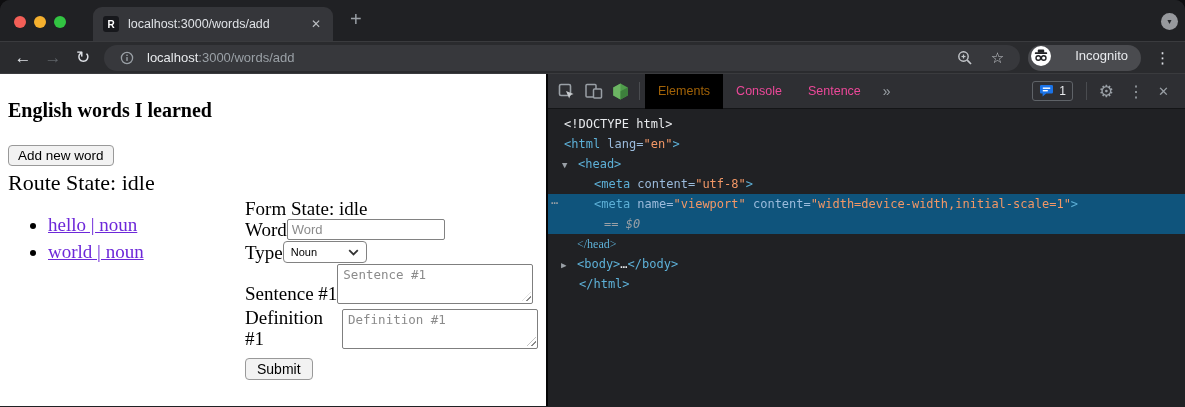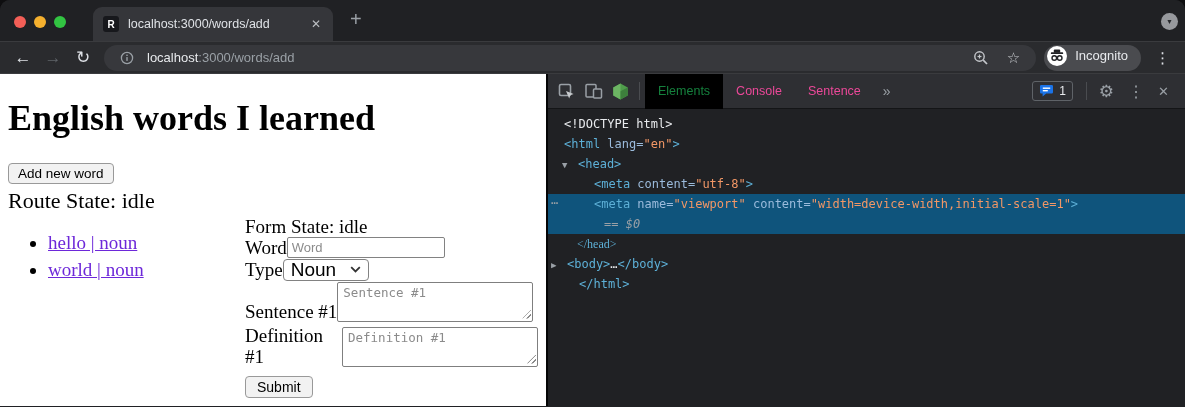--- a/index.html
+++ b/index.html
@@ -27,66 +27,66 @@
   .nav-btn{width:30px;text-align:center;font-size:17px;color:#dee1e6;line-height:30px;}
   .nav-btn.disabled{color:#5f6368;}
   .omnibox{flex:1;height:26px;background:#37383c;border-radius:13px;display:flex;
            align-items:center;padding:0 11px;gap:8px;margin:0 8px 0 6px;}
   .url{font-size:13px;color:#9aa0a6;white-space:nowrap;}
   .url .host{color:#e8eaed;}
   .omni-spacer{flex:1;}
   .omni-icon{display:grid;place-items:center;padding:0 5px;}
   .star{color:#c4c7cb;font-size:15px;}
   .incog{height:26px;border-radius:13px;background:#4a4b4f;display:flex;align-items:center;
-         gap:8px;padding:0 13px 4px 3px;margin-right:8px;}
+         gap:24px;padding:0 13px 4px 3px;margin-right:8px;}
   .incog-circle{width:20px;height:20px;border-radius:50%;background:#fff;display:grid;place-items:center;}
   .incog-label{color:#e8eaed;font-size:13px;}
   .browser-menu{color:#dee1e6;font-size:15px;padding:0 6px;letter-spacing:1px;}
 
   
   .content{display:flex;height:332px;}
   .page{width:546px;background:#fff;padding:8px;font-family:"Liberation Serif",serif;
         color:#000;overflow:hidden;}
-  .page h1{margin:17px 0 22px;font-size:36px;line-height:1.1;font-weight:bold;}
+  .page h1{margin:17px 0 22px;font-size:20px;line-height:1.1;font-weight:bold;}
   .btn{font-family:"Liberation Sans",sans-serif;font-size:13.5px;color:#000;
        background:#f2f2f2;border:1px solid #999;border-radius:4px;padding:2px 9px;margin:0;}
   .add-btn{margin-top:2px;}
   .route-state{font-size:22px;margin-top:4px;}
   .main-row{display:flex;margin-top:2px;}
   .word-list{flex:0 0 237px;margin:16px 0 0;padding-left:40px;font-size:19px;}
   .word-list li{margin-bottom:5px;}
   .word-list a{color:#6d28d9;}
   .aform{flex:1;font-size:19px;}
   .form-state{line-height:21px;}
   .frow{display:flex;align-items:center;margin-bottom:1px;}
   .frow label{line-height:21px;}
   .word-input{width:158px;height:21px;border:1px solid #828282;border-radius:2px;
               font-family:"Liberation Sans",sans-serif;font-size:13px;padding:0 4px;color:#000;}
   .word-input::placeholder{color:#8b8b8b;opacity:1;}
   .select{min-width:84px;height:22px;border:1px solid #828282;border-radius:4px;background:#fff;
           display:flex;align-items:center;justify-content:space-between;padding:0 7px;
-          font-family:"Liberation Sans",sans-serif;font-size:19px;gap:14px;}
+          font-family:"Liberation Sans",sans-serif;font-size:11px;gap:14px;}
   .frow.ta{align-items:flex-end;margin-bottom:3px;}
   .ta-wrap{position:relative;display:inline-block;line-height:0;}
   textarea{width:196px;height:40px;border:1px solid #7f7f7f;border-radius:2px;resize:none;
            font-family:"DejaVu Sans Mono",monospace;font-size:12.5px;padding:2px 5px;color:#000;}
   textarea::placeholder{color:#8b8b8b;opacity:1;}
   .grip{position:absolute;right:2px;bottom:3px;width:9px;height:9px;
         clip-path:polygon(100% 0,0 100%,100% 100%);
         background:repeating-linear-gradient(135deg,transparent 0 2px,#8a8a8a 2px 3.5px);}
   .submit-btn{margin-top:6px;font-size:14px;padding:2px 11px;}
 
   
   .devtools{flex:1;background:#202124;border-left:2px solid #050506;display:flex;flex-direction:column;}
   .dt-toolbar{height:35px;flex:0 0 35px;display:flex;align-items:center;background:#2e2f33;
               border-bottom:1px solid #141517;padding-left:5px;}
   .dt-icon{width:27px;display:grid;place-items:center;}
   .dt-sep{width:1px;height:18px;background:#4a4c50;margin:0 5px;}
   .dt-tab{padding:0 13px;height:35px;line-height:35px;font-size:12.5px;color:#ec4899;}
-  .dt-tab.active{background:#000;color:#15803d;}
+  .dt-tab.active{background:#000;color:#a16207;}
   .dt-more{color:#9aa0a6;font-size:14px;padding:0 9px;}
   .dt-right{margin-left:auto;display:flex;align-items:center;padding-right:7px;}
   .issues{display:flex;align-items:center;gap:5px;border:1px solid #5f6368;border-radius:3px;
           height:20px;padding:0 6px;margin-right:8px;}
   .issues-count{color:#e8eaed;font-size:12px;}
   .dt-tool{color:#9aa0a6;padding:0 7px;font-size:16px;}
   .gear{font-size:17px;}
   .dt-close{font-size:13px;padding-right:9px;}
 
   .dt-code{flex:1;padding-top:5px;font-family:"DejaVu Sans Mono",monospace;font-size:12px;overflow:hidden;}
@@ -249,19 +249,19 @@
         </div>
       </div>
       <div class="dt-code">
           <div class="code-line" style="padding-left: 16px;"><span class="tk-plain">&lt;!DOCTYPE html&gt;</span></div>
           <div class="code-line" style="padding-left: 16px;"><span class="tk-tag">&lt;html</span><span class="tk-plain"> </span><span class="tk-attr">lang=</span><span class="tk-val">"en"</span><span class="tk-tag">&gt;</span></div>
           <div class="code-line" style="padding-left: 14px;"><span class="arrow">▼</span><span class="tk-tag">&lt;head&gt;</span></div>
           <div class="code-line" style="padding-left: 46px;"><span class="tk-tag">&lt;meta</span><span class="tk-plain"> </span><span class="tk-attr">content=</span><span class="tk-val">"utf-8"</span><span class="tk-tag">&gt;</span></div>
           <div class="code-line sel" style="padding-left: 46px;"><span class="gutter">…</span><span class="tk-tag">&lt;meta</span><span class="tk-plain"> </span><span class="tk-attr">name=</span><span class="tk-val">"viewport"</span><span class="tk-plain"> </span><span class="tk-attr">content=</span><span class="tk-val">"width=device-width,initial-scale=1"</span><span class="tk-tag">&gt;</span></div>
           <div class="code-line sel" style="padding-left: 56px;"><span class="tk-meta">== </span><span class="tk-dollar">$0</span></div>
           <div class="code-line" style="padding-left: 29px; font-family: Liberation Serif, serif;"><span class="tk-tag">&lt;/head&gt;</span></div>
-          <div class="code-line" style="padding-left: 3px;"><span class="arrow">▶</span><span class="tk-tag">&lt;body&gt;</span><span class="tk-plain">…</span><span class="tk-tag">&lt;/body&gt;</span></div>
+          <div class="code-line" style="padding-left: 13px;"><span class="arrow">▶</span><span class="tk-tag">&lt;body&gt;</span><span class="tk-plain">…</span><span class="tk-tag">&lt;/body&gt;</span></div>
           <div class="code-line" style="padding-left: 31px;"><span class="tk-tag">&lt;/html&gt;</span></div>
         </div>
     </div>
 
   </div>
 </div>
 
 </body></html>

